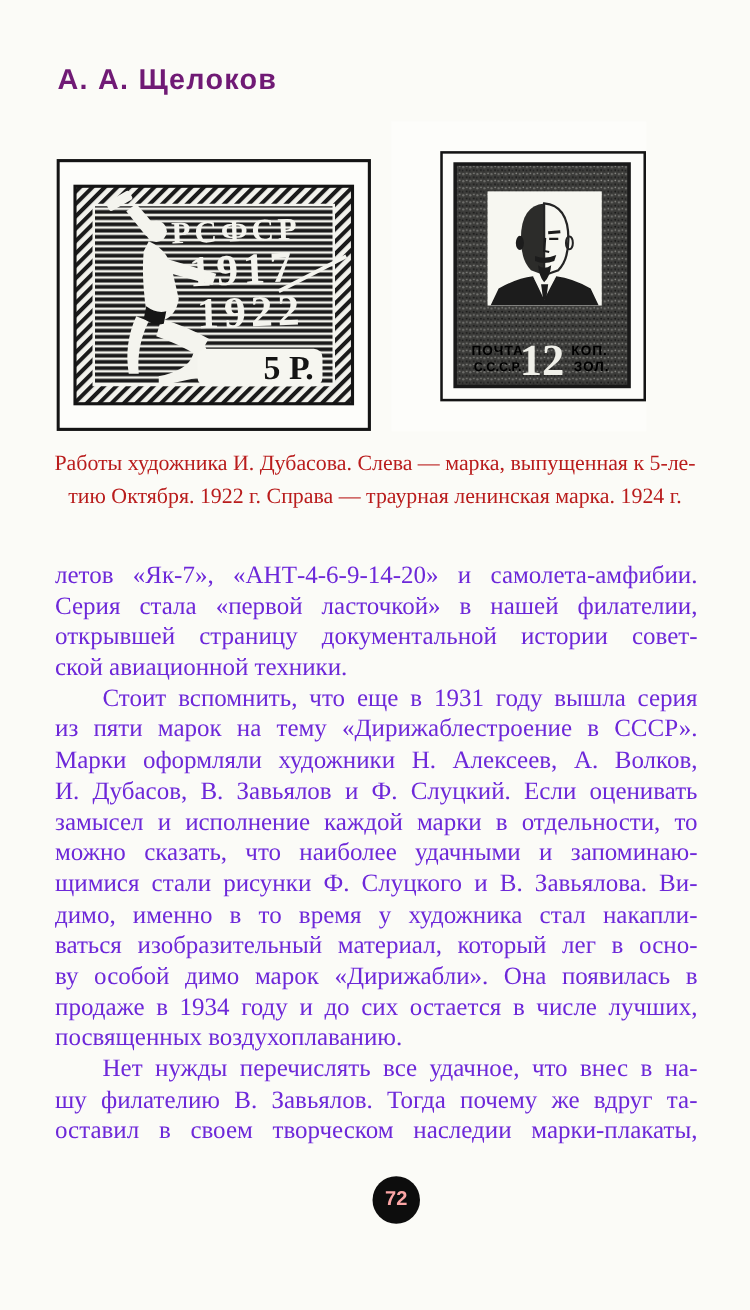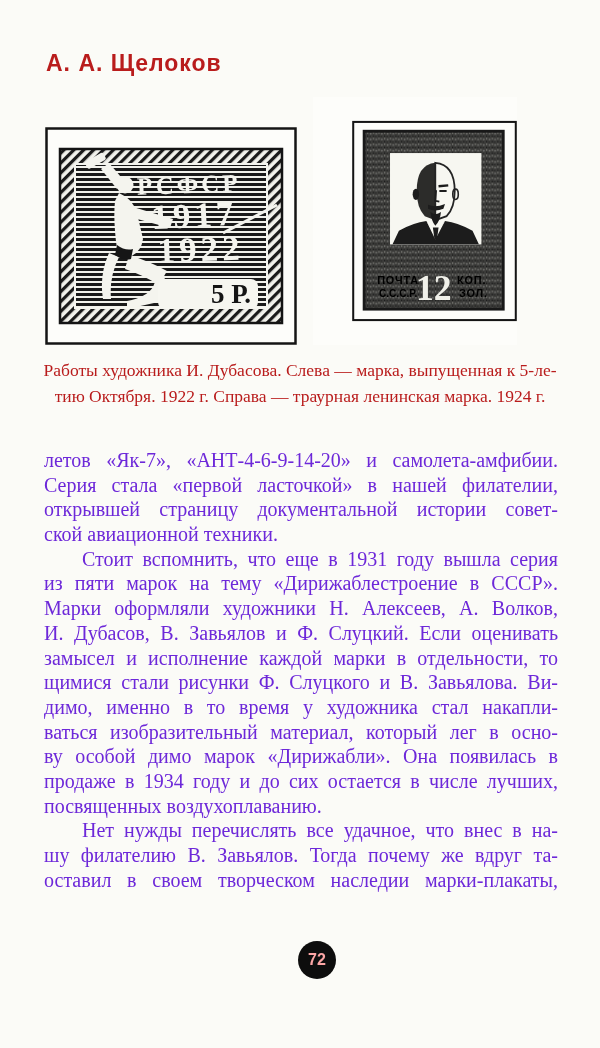--- a/index.html
+++ b/index.html
@@ -3,21 +3,21 @@
 <meta charset="utf-8">
 <style>
   * { margin:0; padding:0; box-sizing:border-box; }
   html,body { width:600px; }
   body { font-family:"Liberation Serif", serif; }
   .page { position:relative; width:600px; height:1048px; background:#fbfbf7; color:#161616; overflow:hidden; }
 
   .author-header {
     position:absolute; left:46px; top:50px;
     font-family:"Liberation Sans", sans-serif;
-    font-weight:bold; font-size:23px; letter-spacing:1px; color:#b91c1c;
+    font-weight:bold; font-size:23px; letter-spacing:1px; color:#701a75;
   }
 
   .stamp-frame { position:absolute; background:#fdfdfa; }
   .frame-left  { left:45px;  top:127px; width:252px; height:218px; }
   .frame-right { left:313px; top:97px;  width:204px; height:248px;padding-left:39px; }
   .stamp-frame svg { display:block; width:100%; height:100%; }
 
   .figure-caption {
     position:absolute; left:40px; top:357px; width:520px;
     text-align:center; font-size:17.5px; line-height:26px; color:#b91c1c;
@@ -151,20 +151,21 @@
   <div class="body-text">
     <div class="bl">летов «Як-7», «АНТ-4-6-9-14-20» и самолета-амфибии.</div>
     <div class="bl">Серия стала «первой ласточкой» в нашей филателии,</div>
     <div class="bl">открывшей страницу документальной истории совет-</div>
     <div class="bl end">ской авиационной техники.</div>
     <div class="bl indent">Стоит вспомнить, что еще в 1931 году вышла серия</div>
     <div class="bl">из пяти марок на тему «Дирижаблестроение в СССР».</div>
     <div class="bl">Марки оформляли художники Н. Алексеев, А. Волков,</div>
     <div class="bl">И. Дубасов, В. Завьялов и Ф. Слуцкий. Если оценивать</div>
     <div class="bl">замысел и исполнение каждой марки в отдельности, то</div>
+    <div class="bl">можно сказать, что наиболее удачными и запоминаю-</div>
     <div class="bl">щимися стали рисунки Ф. Слуцкого и В. Завьялова. Ви-</div>
     <div class="bl">димо, именно в то время у художника стал накапли-</div>
     <div class="bl">ваться изобразительный материал, который лег в осно-</div>
     <div class="bl">ву особой димо марок «Дирижабли». Она появилась в</div>
     <div class="bl">продаже в 1934 году и до сих остается в числе лучших,</div>
     <div class="bl end">посвященных воздухоплаванию.</div>
     <div class="bl indent">Нет нужды перечислять все удачное, что внес в на-</div>
     <div class="bl">шу филателию В. Завьялов. Тогда почему же вдруг та-</div>
     <div class="bl">оставил в своем творческом наследии марки-плакаты,</div>
   </div>

